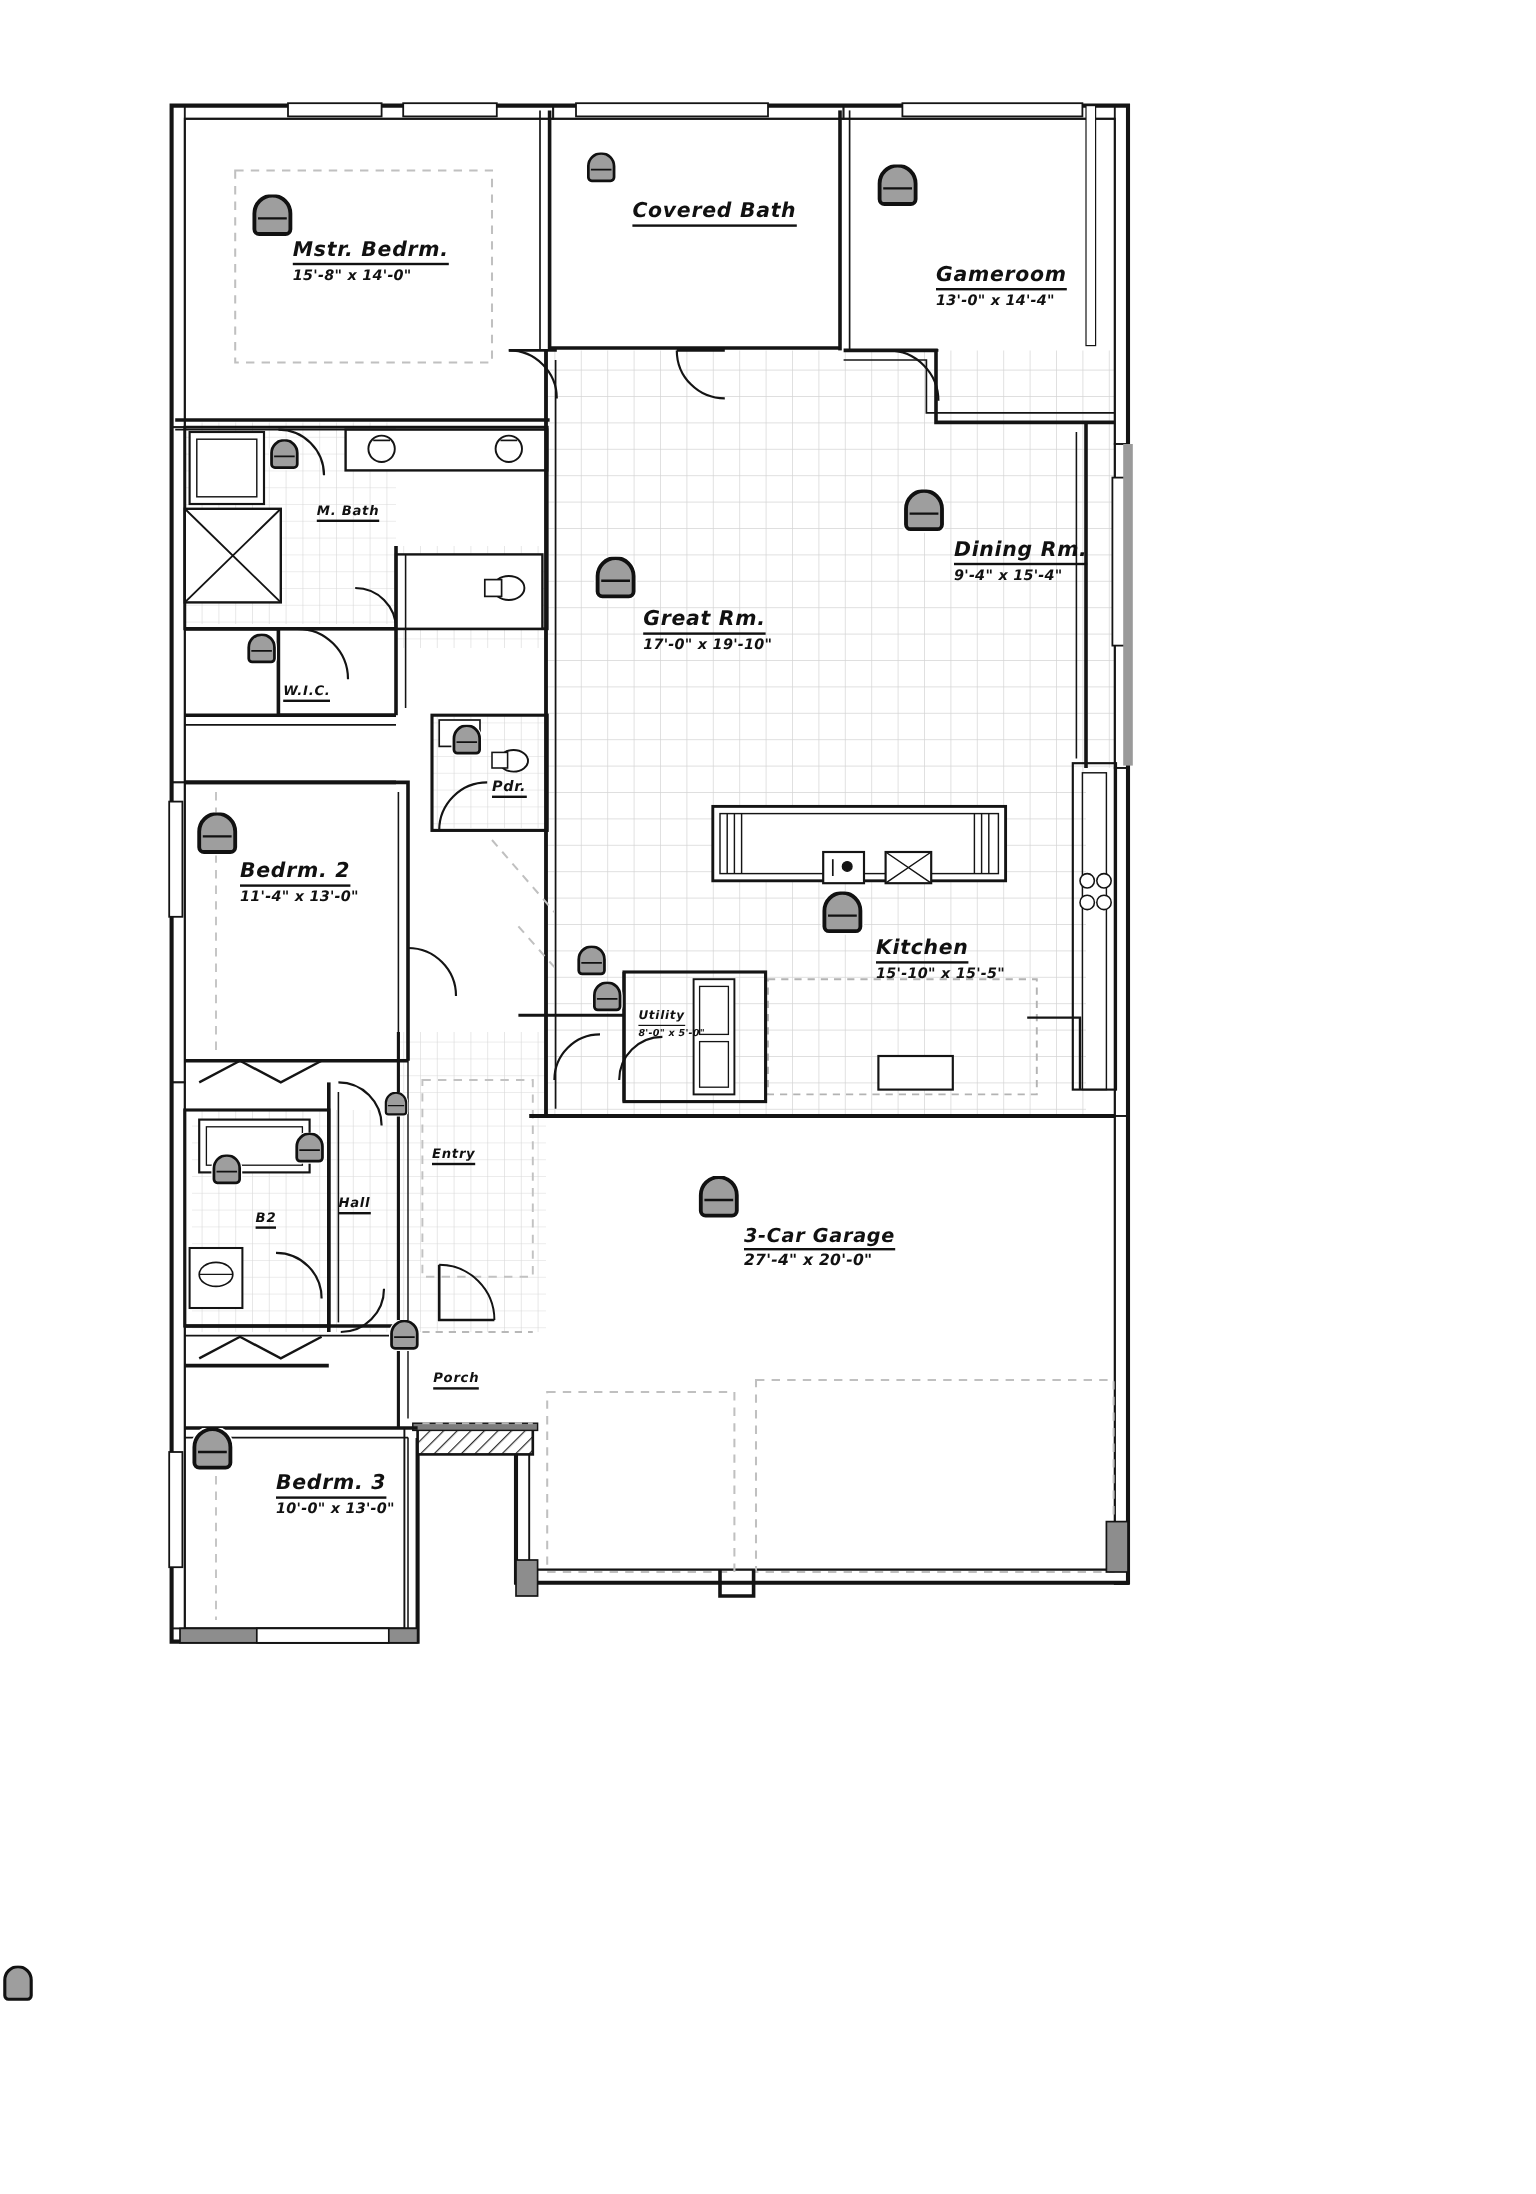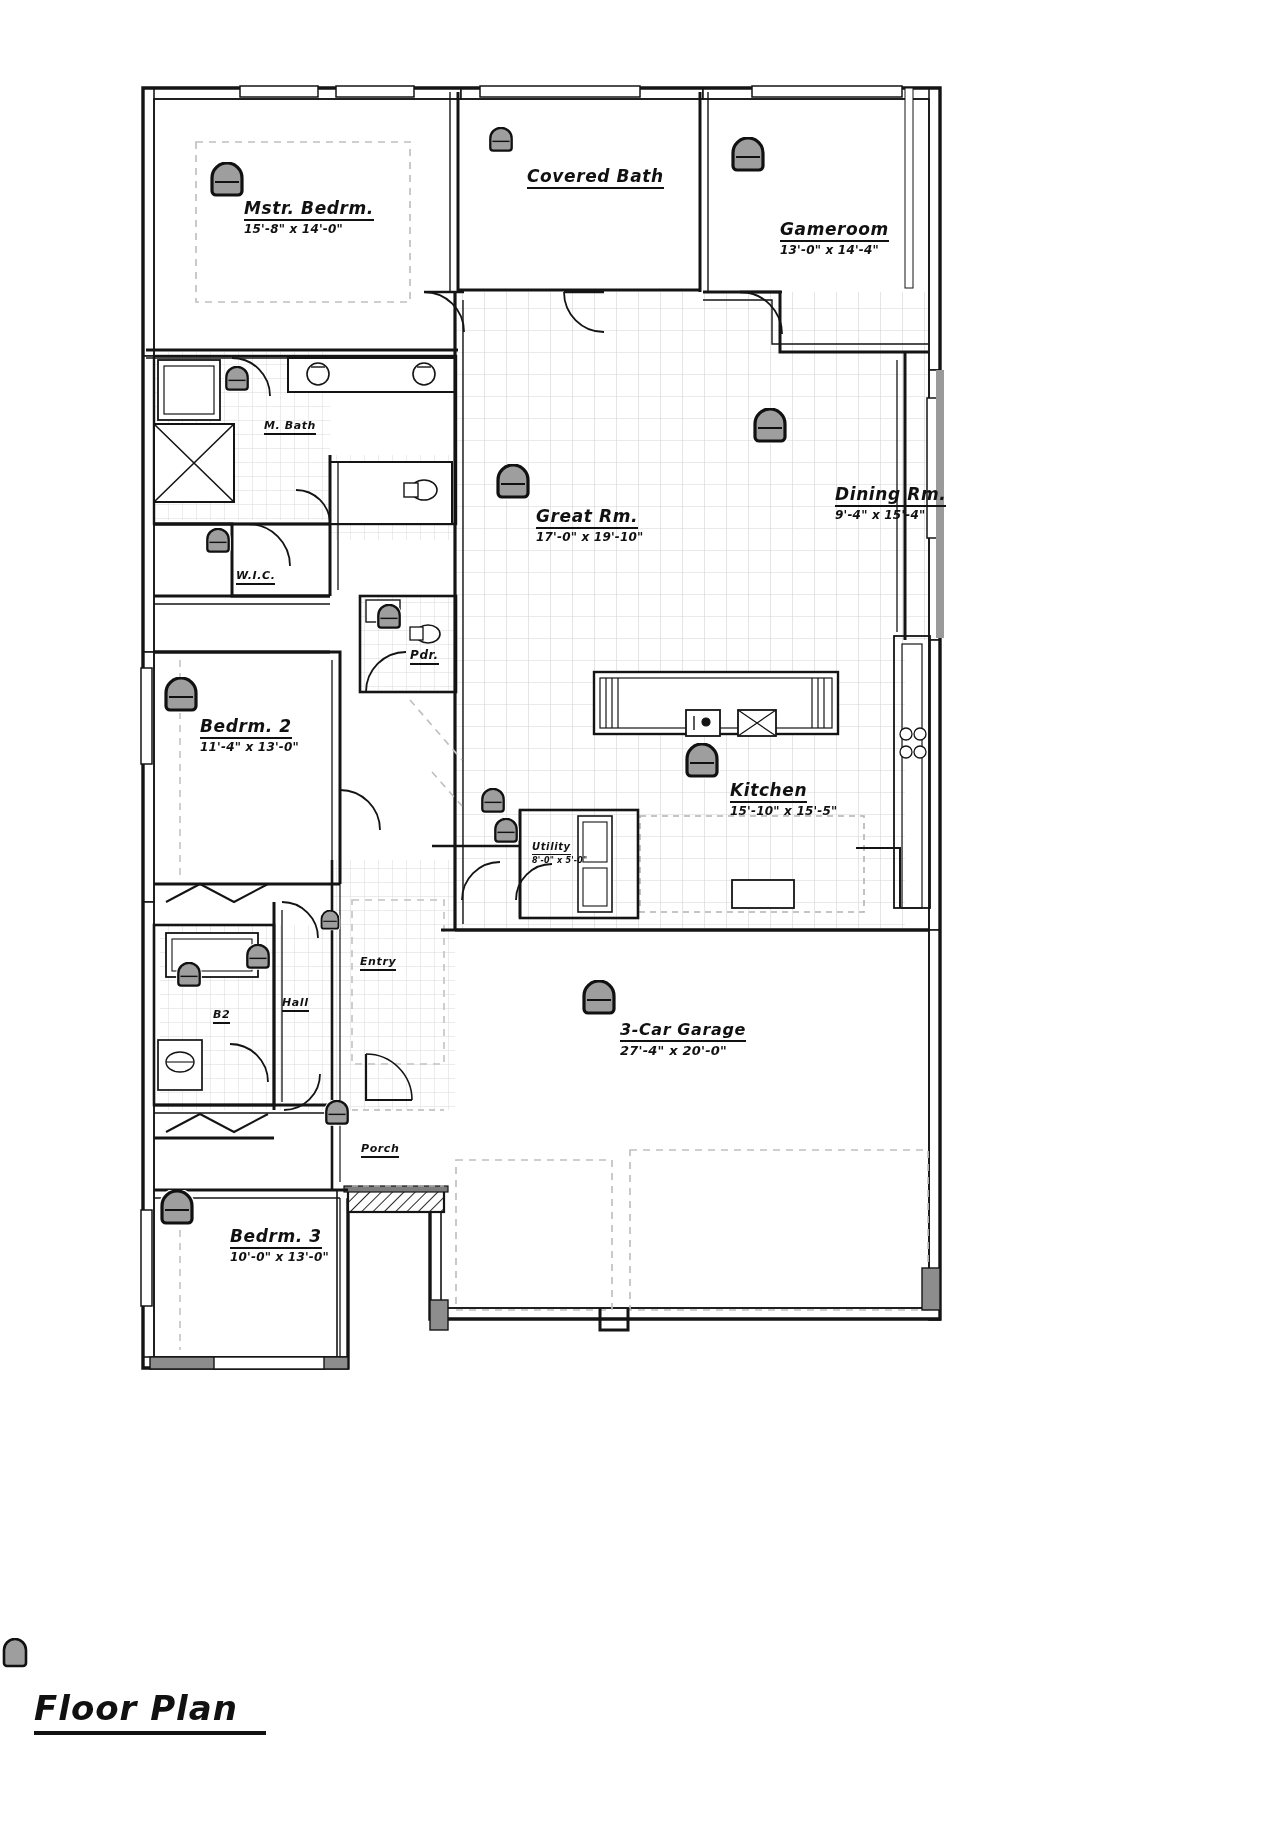--- a/index.html
+++ b/index.html
@@ -428,21 +428,21 @@
       </g>
 
     </svg>
   </div>
 
   <div id="room-labels">
       <div class="room-label size-md" style="left: 244px; top: 200px;"><span class="rl-name">Mstr.  Bedrm.</span><span class="rl-dim">15'-8"  x  14'-0"</span></div>
       <div class="room-label size-md" style="left: 527px; top: 168px;"><span class="rl-name">Covered  Bath</span></div>
       <div class="room-label size-md" style="left: 780px; top: 180px; margin-top: 41px;"><span class="rl-name">Gameroom</span><span class="rl-dim">13'-0"  x  14'-4"</span></div>
       <div class="room-label size-sm" style="left: 264px; top: 416px;"><span class="rl-name">M.  Bath</span></div>
-      <div class="room-label size-md" style="left: 835px; top: 450px; margin-top: 36px;"><span class="rl-name">Dining  Rm.</span><span class="rl-dim">9'-4"  x  15'-4"</span></div>
+      <div class="room-label size-md" style="left: 795px; top: 450px;"><span class="rl-name">Dining  Rm.</span><span class="rl-dim">9'-4"  x  15'-4"</span></div>
       <div class="room-label size-md" style="left: 536px; top: 508px;"><span class="rl-name">Great  Rm.</span><span class="rl-dim">17'-0"  x  19'-10"</span></div>
       <div class="room-label size-sm" style="left: 236px; top: 566px; text-decoration: underline;"><span class="rl-name">W.I.C.</span></div>
       <div class="room-label size-xs" style="left: 410px; top: 646px;"><span class="rl-name">Pdr.</span></div>
       <div class="room-label size-md" style="left: 200px; top: 718px;"><span class="rl-name">Bedrm.  2</span><span class="rl-dim">11'-4"  x  13'-0"</span></div>
       <div class="room-label size-md" style="left: 730px; top: 782px;"><span class="rl-name">Kitchen</span><span class="rl-dim">15'-10"  x  15'-5"</span></div>
       <div class="room-label size-tiny" style="left: 532px; top: 818px;"><span class="rl-name">Utility</span><span class="rl-dim">8'-0"  x  5'-0"</span></div>
       <div class="room-label size-sm" style="left: 360px; top: 952px;"><span class="rl-name">Entry</span></div>
       <div class="room-label size-sm" style="left: 282px; top: 993px;"><span class="rl-name">Hall</span></div>
       <div class="room-label size-sm" style="left: 213px; top: 1005px;"><span class="rl-name">B2</span></div>
       <div class="room-label size-lg" style="left: 620px; top: 1022px;"><span class="rl-name">3-Car  Garage</span><span class="rl-dim">27'-4"  x  20'-0"</span></div>
@@ -631,15 +631,14 @@
           </g>
         </svg>
       </div>
     </div>
 
   <div id="title-pin">
     <svg viewBox="0 0 30 33" xmlns="http://www.w3.org/2000/svg">
       <path d="M4 12 a11 11 0 0 1 22 0 v13 a3 3 0 0 1 -3 3 h-16 a3 3 0 0 1 -3 -3 z" fill="#9e9e9e" stroke="#111111" stroke-width="2.6"></path>
     </svg>
   </div>
-  <div id="plan-title">Floor  Plan</div>
 
 </div>
 
 </body></html>

